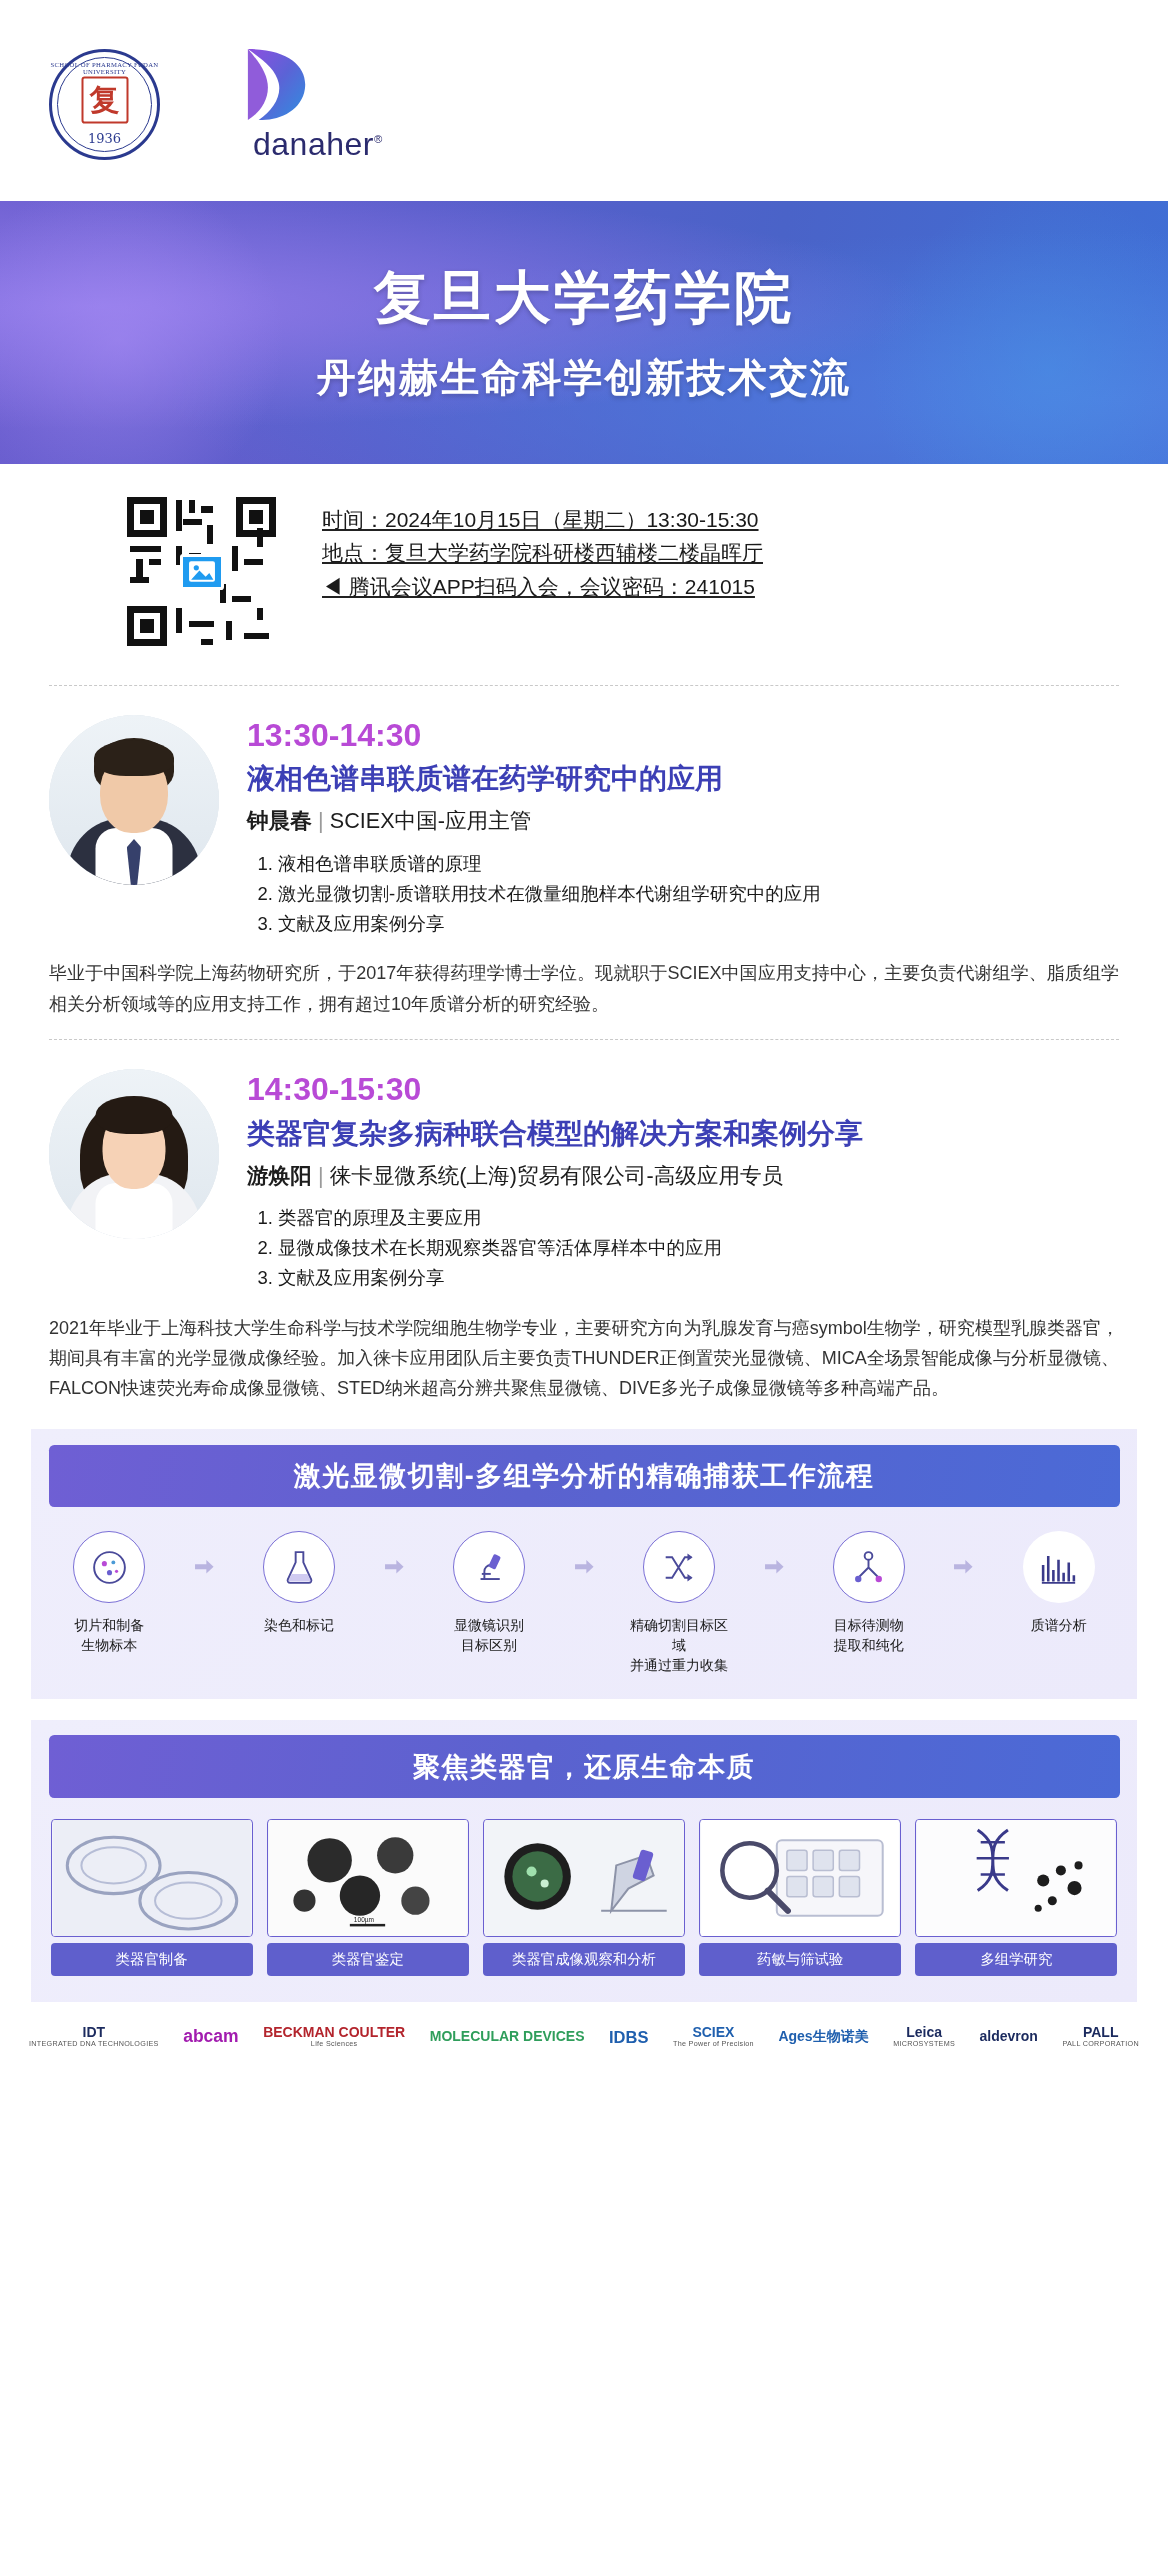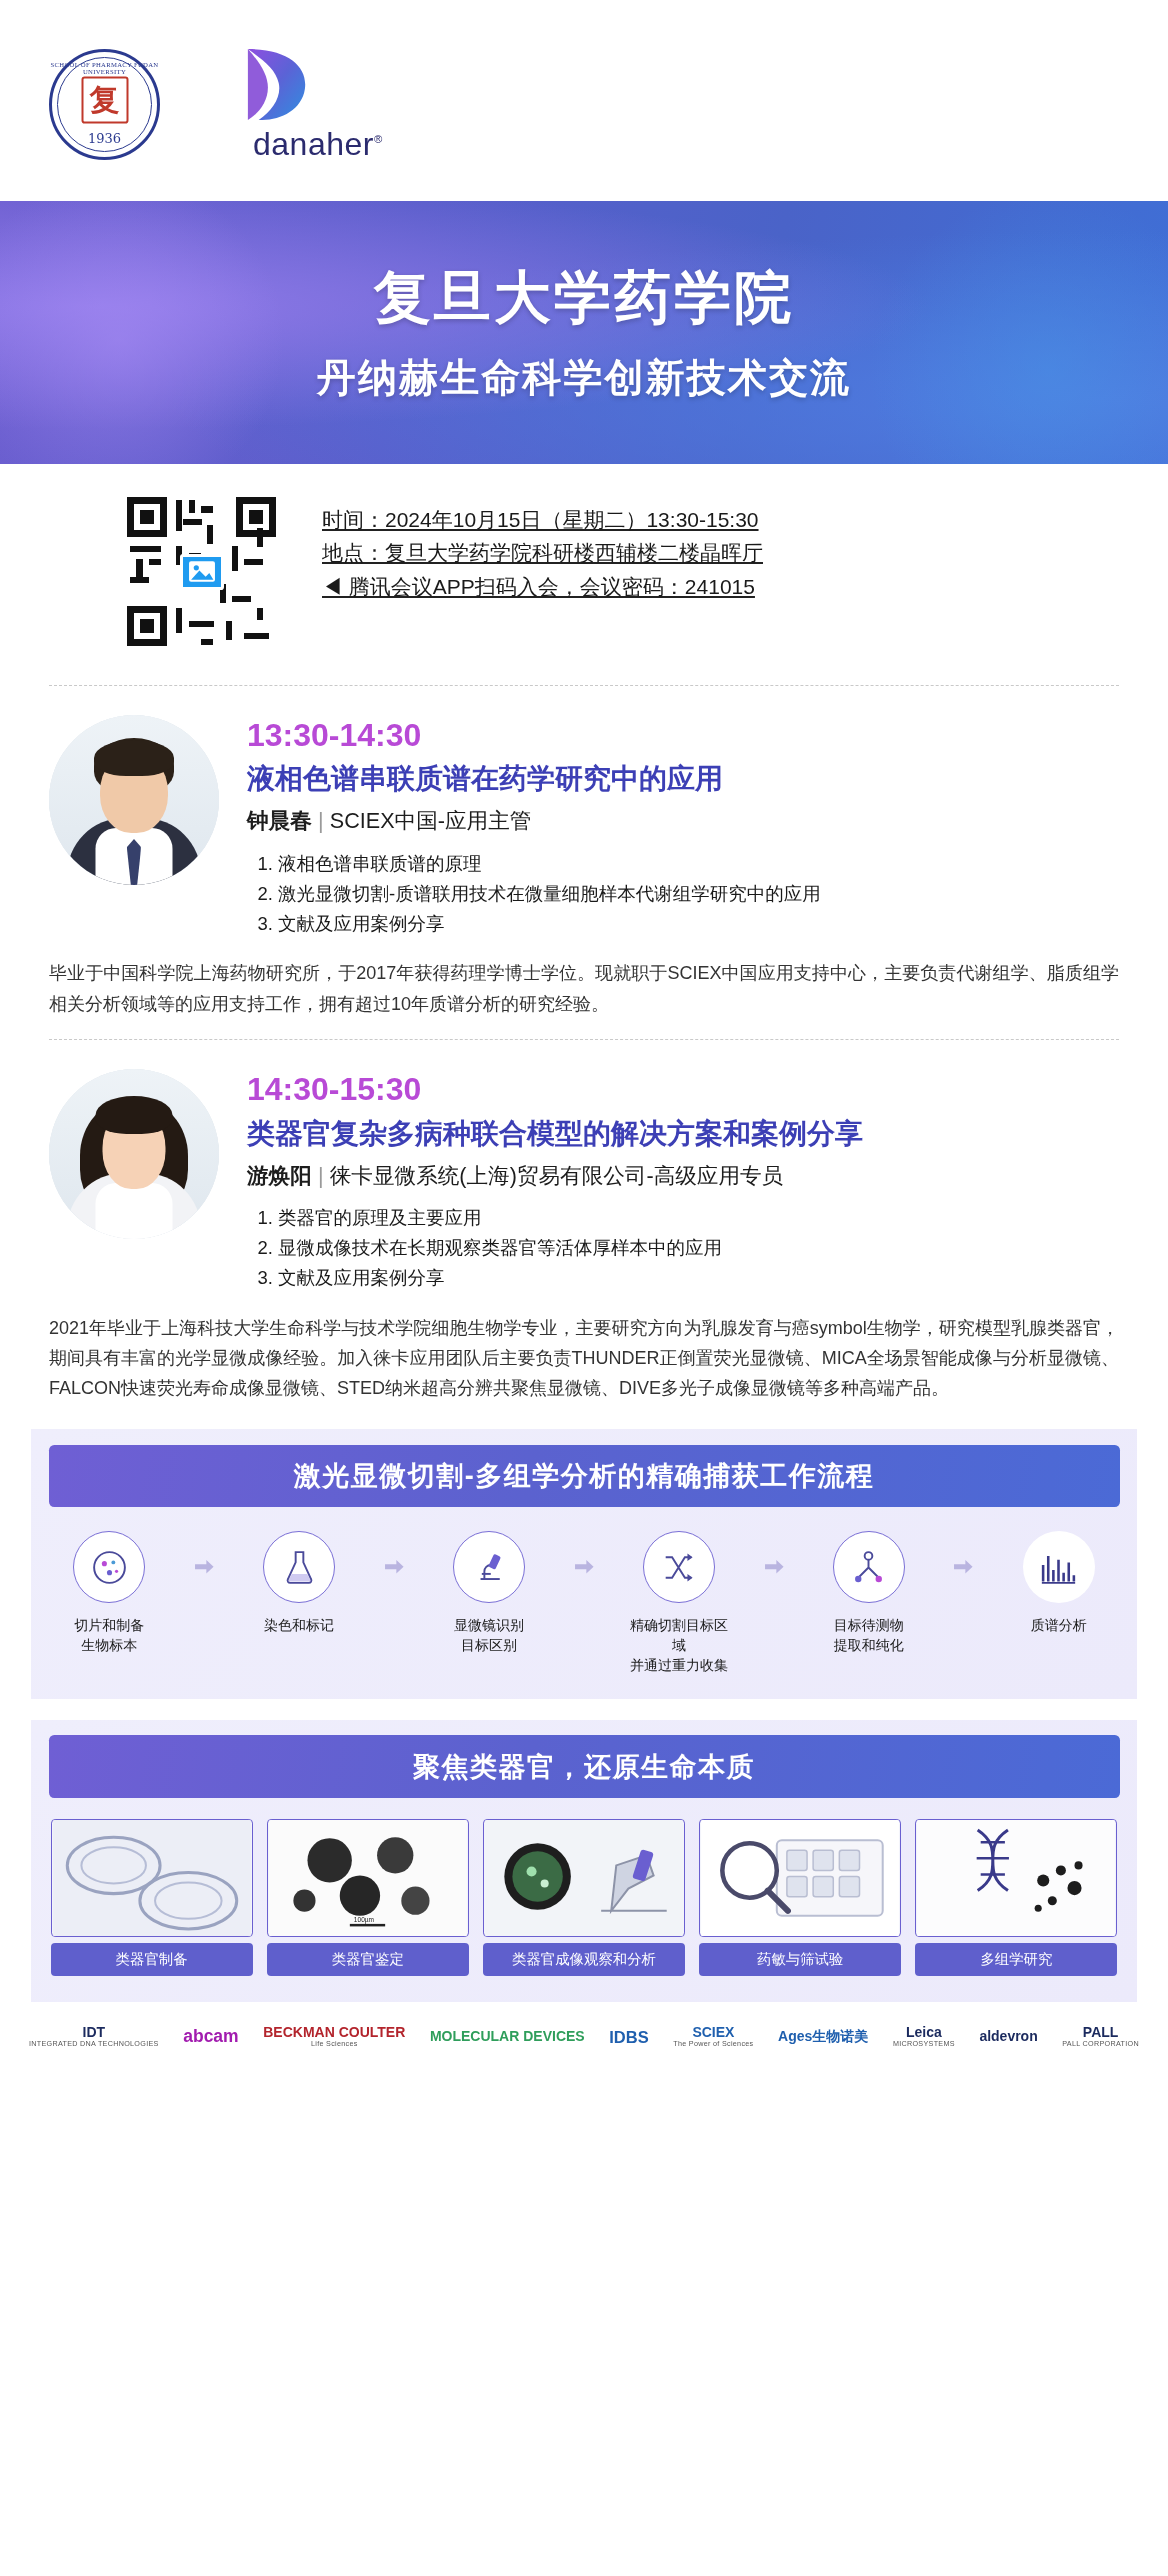--- a/index.html
+++ b/index.html
@@ -540,21 +540,21 @@
     </div>
     <div class="partner" style="color:#a21caf;font-size:17.5px;">abcam</div>
     <div class="partner p-red">
       <span>BECKMAN COULTER</span>
       <small>Life Sciences</small>
     </div>
     <div class="partner p-green">MOLECULAR DEVICES</div>
     <div class="partner p-blue" style="font-size:16.5px;">IDBS</div>
     <div class="partner p-blue">
       <span>SCIEX</span>
-      <small>The Power of Sciences</small>
+      <small>The Power of Precision</small>
     </div>
     <div class="partner" style="color:#1f5fae;">Ages生物诺美</div>
     <div class="partner p-dark">
       <span>Leica</span>
       <small>MICROSYSTEMS</small>
     </div>
     <div class="partner p-dark">aldevron</div>
     <div class="partner p-dark">
       <span>PALL</span>
       <small>PALL CORPORATION</small>

